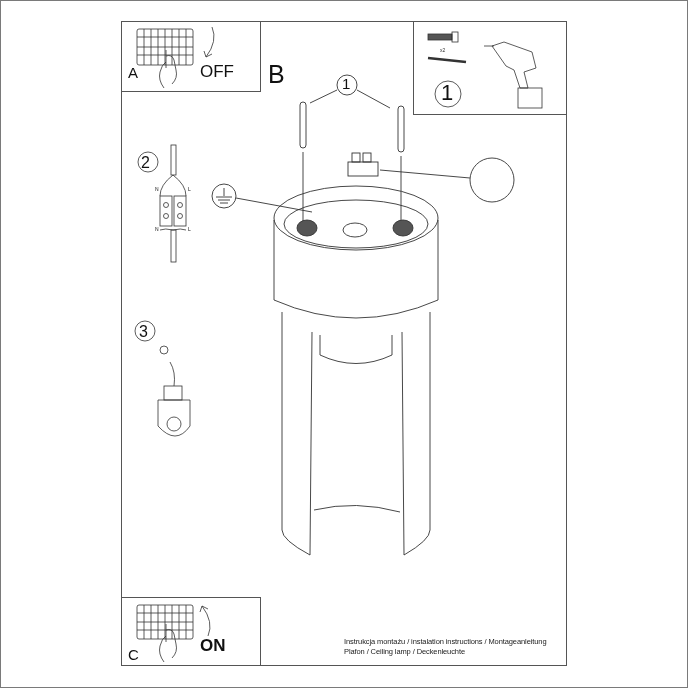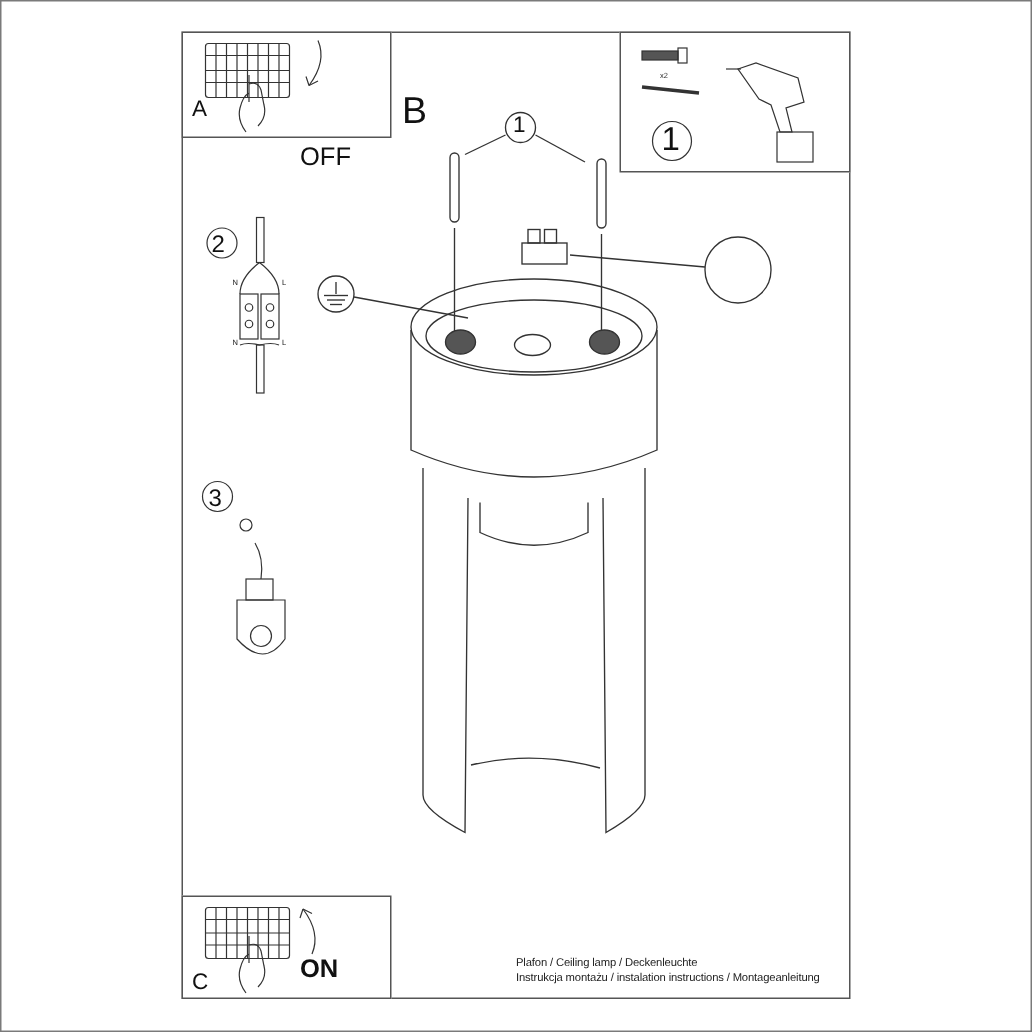--- a/index.html
+++ b/index.html
@@ -35,21 +35,21 @@
       <line x1="43" y1="7" x2="43" y2="43"></line>
         <line x1="50" y1="7" x2="50" y2="43"></line>
         <line x1="57" y1="7" x2="57" y2="43"></line>
         <line x1="64" y1="7" x2="64" y2="43"></line>
       <path d="M44 28 L44 46 M44 34 q6 -2 8 4 l2 10 q2 8 -4 14 M44 40 q-4 2 -6 10 q-2 8 4 16"></path>
       <path d="M90 5 q6 14 -6 30"></path>
         <path d="M84 35 l-2 -6 M84 35 l6 -3"></path>
     </g>
   </svg>
   <span class="label big" style="left:6px;top:42px;font-size:15px;">A</span>
-  <span class="label mid" style="left:78px;top:40px;margin-top:33px;">OFF</span>
+  <span class="label mid" style="left:78px;top:40px;">OFF</span>
 </div>
 
 <span class="label big" style="left:268px;top:60px;">B</span>
 
 <div class="panel panel-tools">
   <svg width="154" height="94">
     <g stroke="#333" fill="none" stroke-width="0.8">
       <g>
           <rect x="14" y="12" width="24" height="6" fill="#555"></rect>
           <rect x="38" y="10" width="6" height="10"></rect>
@@ -156,15 +156,15 @@
       <path d="M44 26 L44 44 M44 32 q6 -2 8 4 l2 10 q2 8 -4 14 M44 38 q-4 2 -6 10 q-2 8 4 16"></path>
       <path d="M86 38 q6 -14 -6 -30"></path>
         <path d="M80 8 l-2 6 M80 8 l6 3"></path>
     </g>
   </svg>
   <span class="label" style="left:6px;top:48px;font-size:15px;">C</span>
   <span class="label mid" style="left:78px;top:38px;font-weight:bold;">ON</span>
 </div>
 
 <div class="caption">
+  <div>Instrukcja montażu / instalation instructions / Montageanleitung</div>
   <div>Plafon / Ceiling lamp / Deckenleuchte</div>
-  <div>Instrukcja montażu / instalation instructions / Montageanleitung</div>
 </div>
 
 </body></html>

